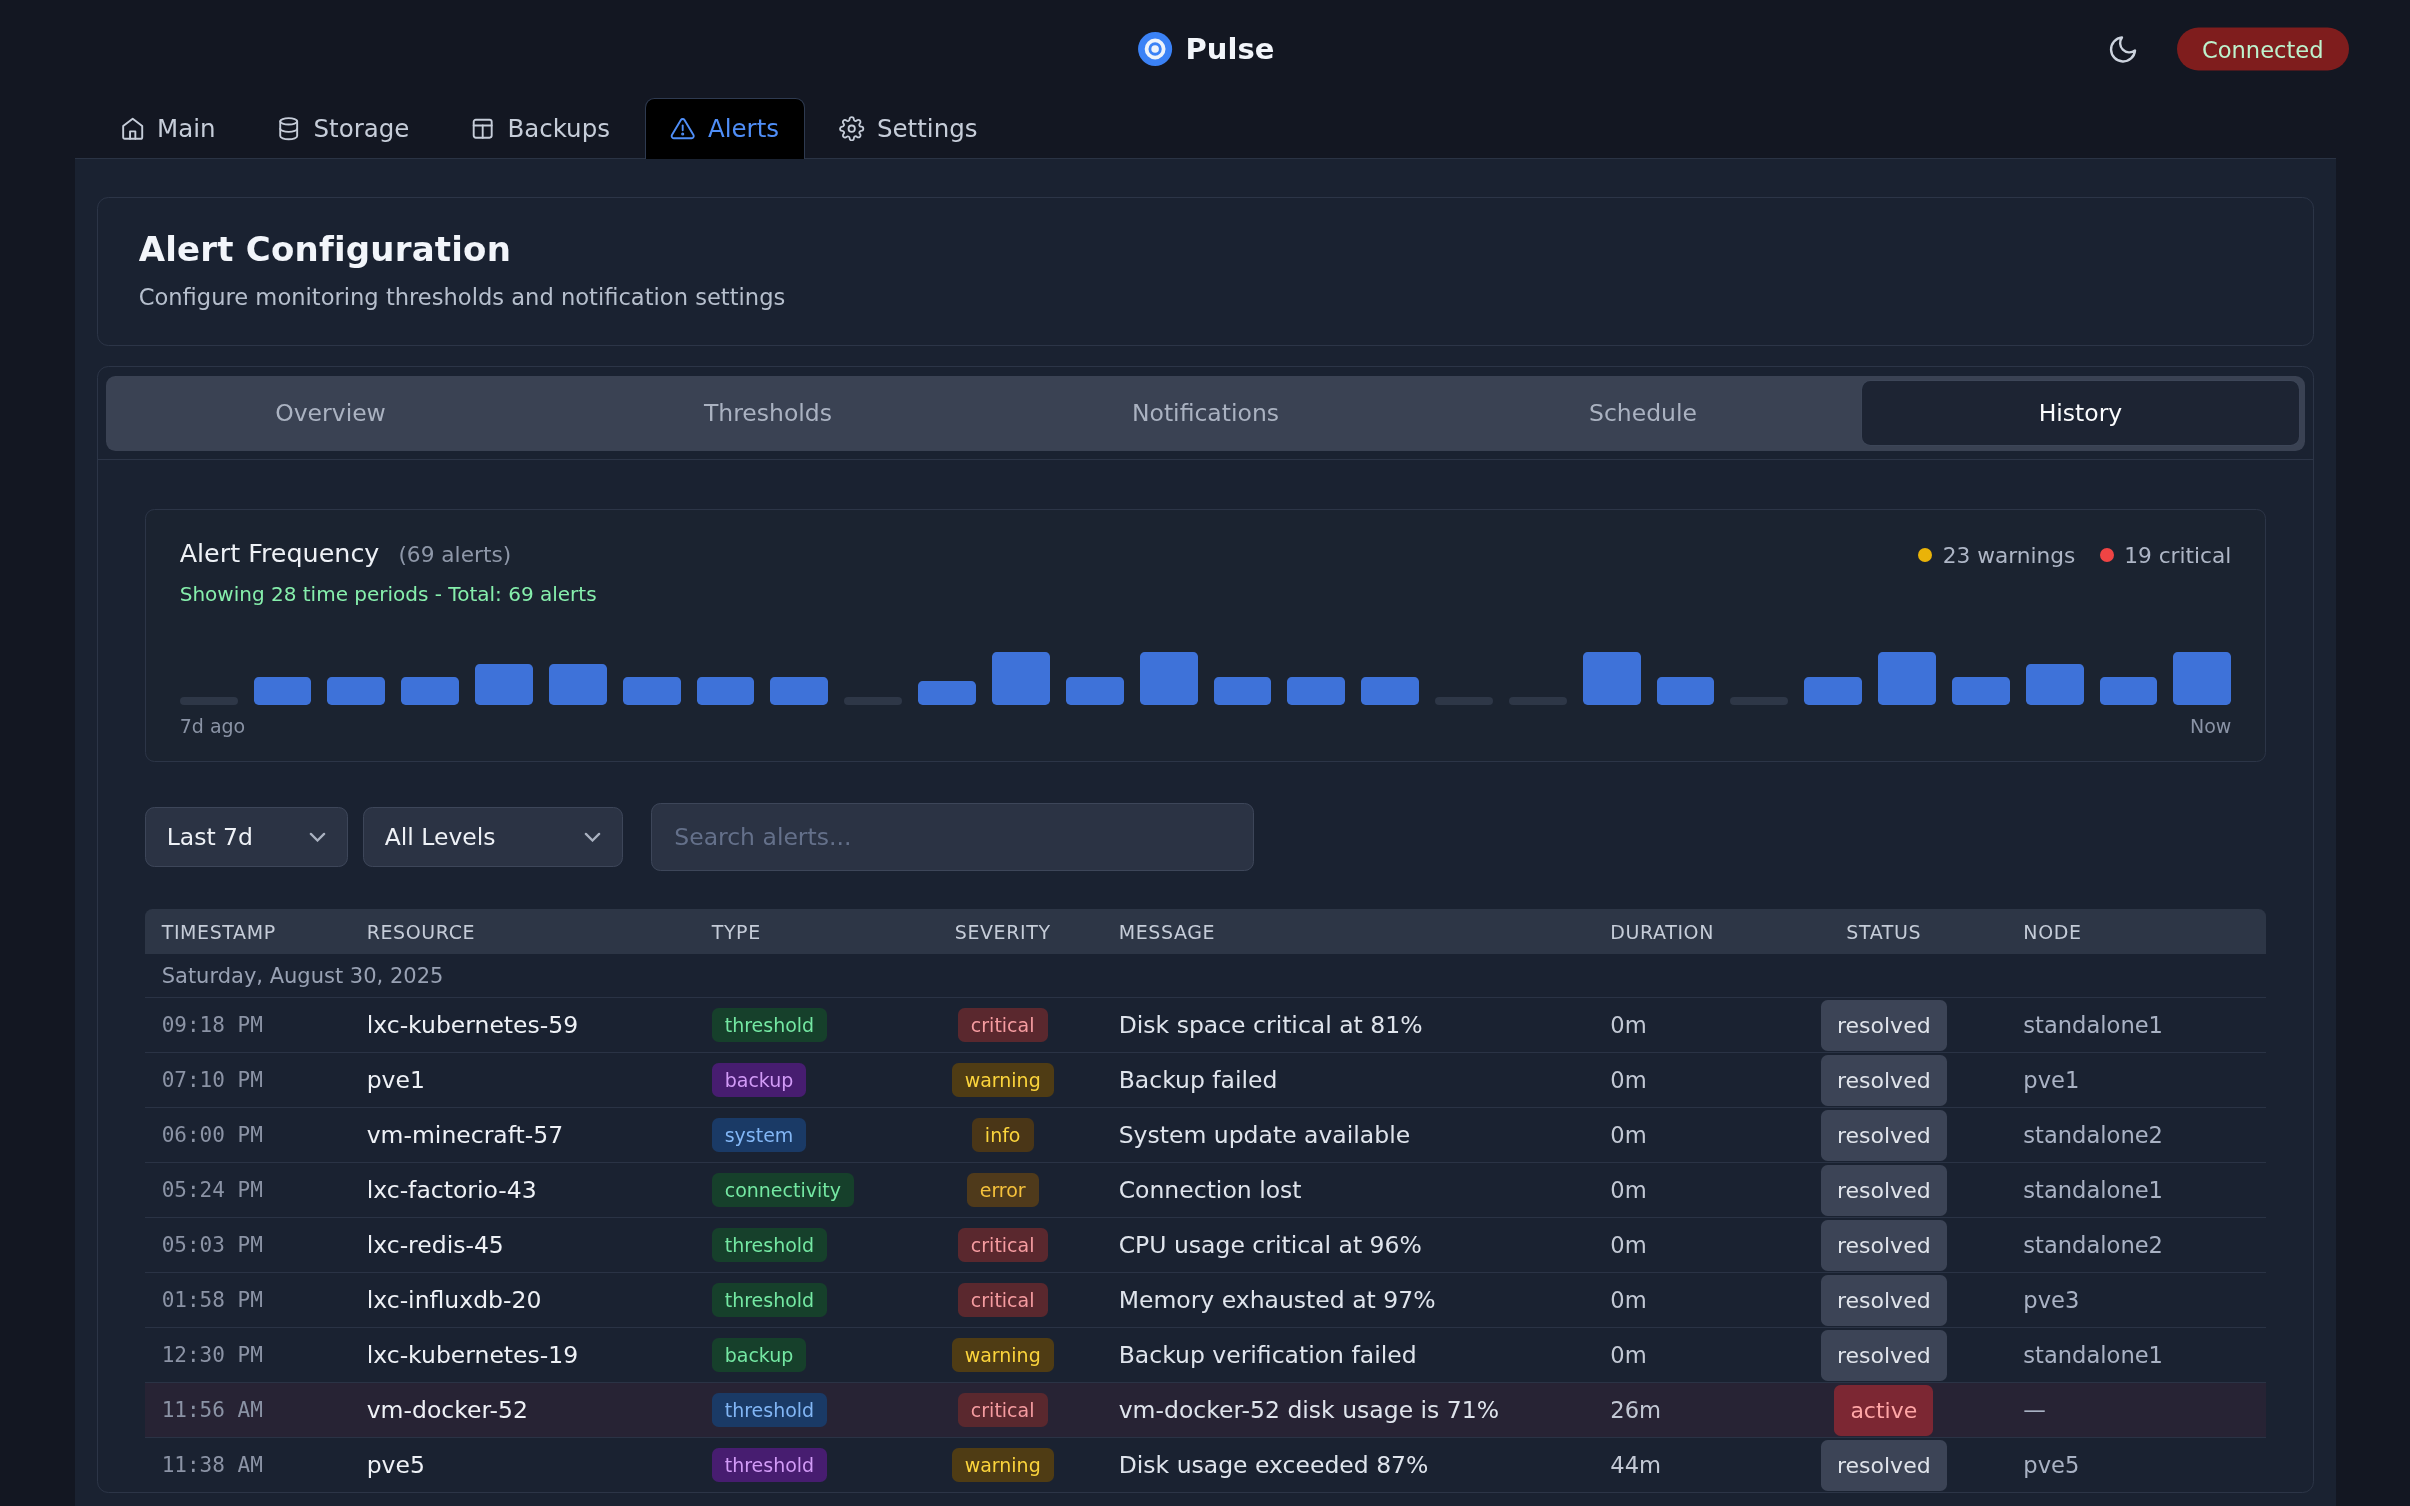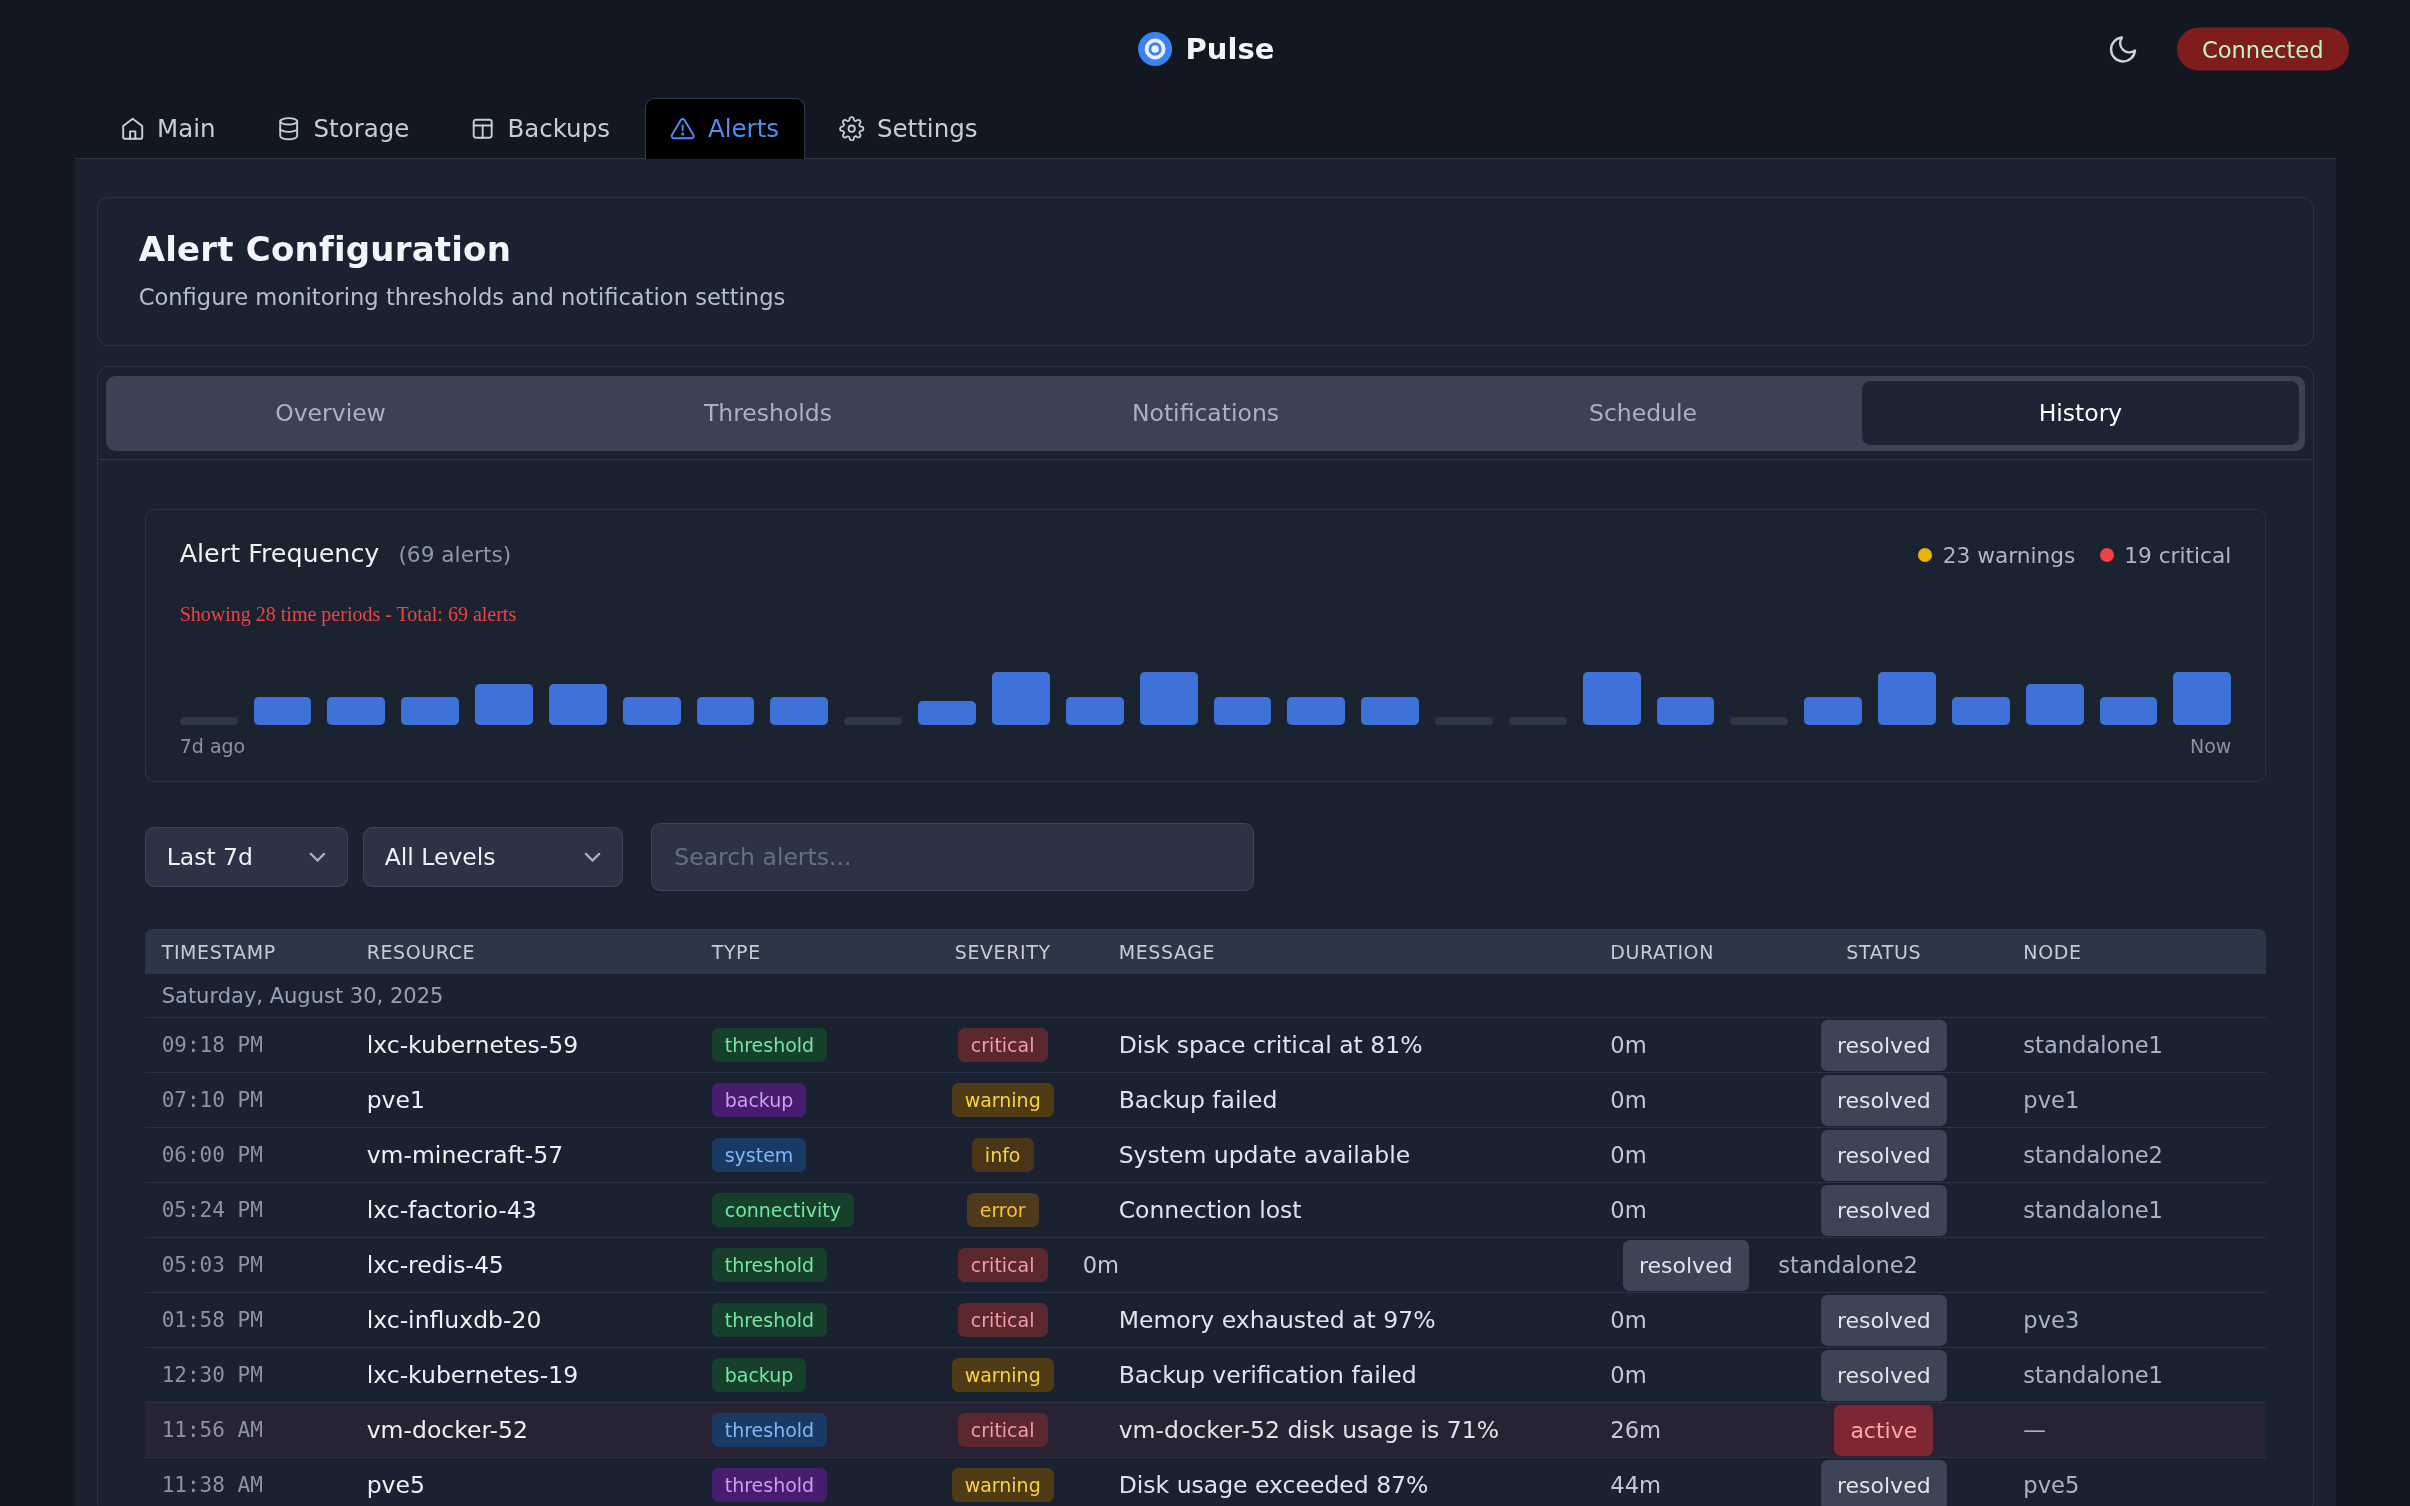--- a/index.html
+++ b/index.html
@@ -73,21 +73,21 @@
   .tab-content { padding:49px 47px 0; }
 
   
   .chart-card { border:0.9px solid #2c3547; border-radius:9.4px; background:#1b2330; padding:28px 34px 24.5px; }
   .chart-head { display:flex; align-items:baseline; }
   .chart-title { font-size:25.4px; color:#eef1f6; }
   .chart-count { font-size:21.7px; color:#8e97a8; margin-left:19px; }
   .chart-legend { margin-left:auto; display:flex; align-items:center; gap:24.5px; }
   .legend-item { display:flex; align-items:center; gap:10.4px; font-size:21.7px; color:#aeb6c6; }
   .legend-dot { width:14px; height:14px; border-radius:50%; }
-  .chart-summary { font-size:20px; color:#ef4444; margin-top:35px;font-family:Liberation Serif, serif; }
+  .chart-summary { font-size:20px; color:#86efac; margin-top:14px; }
   .bars-row { display:flex; align-items:flex-end; gap:16px; height:58px; margin-top:41px; }
   .bar-slot { flex:1; display:flex; align-items:flex-end; }
   .bar { width:100%; border-radius:4.7px; background:#3e72d9; }
   .bar.empty { background:#2e3747; }
   .axis-row { display:flex; justify-content:space-between; font-size:19px; color:#8a93a5; margin-top:9.4px; }
 
   
   .filters-row { display:flex; align-items:center; margin-top:41px; }
   .select-control {
     height:60px; background:#2b3344; border:0.9px solid #3d4659; border-radius:9.4px;
@@ -419,20 +419,21 @@
               <div class="td c-msg">Connection lost</div>
               <div class="td c-dur">0m</div>
               <div class="td c-status"><span class="status-pill status-resolved">resolved</span></div>
               <div class="td c-node">standalone1</div>
             </div>
             <div class="tr row">
               <div class="td c-ts">05:03 PM</div>
               <div class="td c-res">lxc-redis-45</div>
               <div class="td c-type"><span class="badge type-green">threshold</span></div>
               <div class="td c-sev"><span class="badge sev-critical">critical</span></div>
+              <div class="td c-msg">CPU usage critical at 96%</div>
               <div class="td c-dur">0m</div>
               <div class="td c-status"><span class="status-pill status-resolved">resolved</span></div>
               <div class="td c-node">standalone2</div>
             </div>
             <div class="tr row">
               <div class="td c-ts">01:58 PM</div>
               <div class="td c-res">lxc-influxdb-20</div>
               <div class="td c-type"><span class="badge type-green">threshold</span></div>
               <div class="td c-sev"><span class="badge sev-critical">critical</span></div>
               <div class="td c-msg">Memory exhausted at 97%</div>

